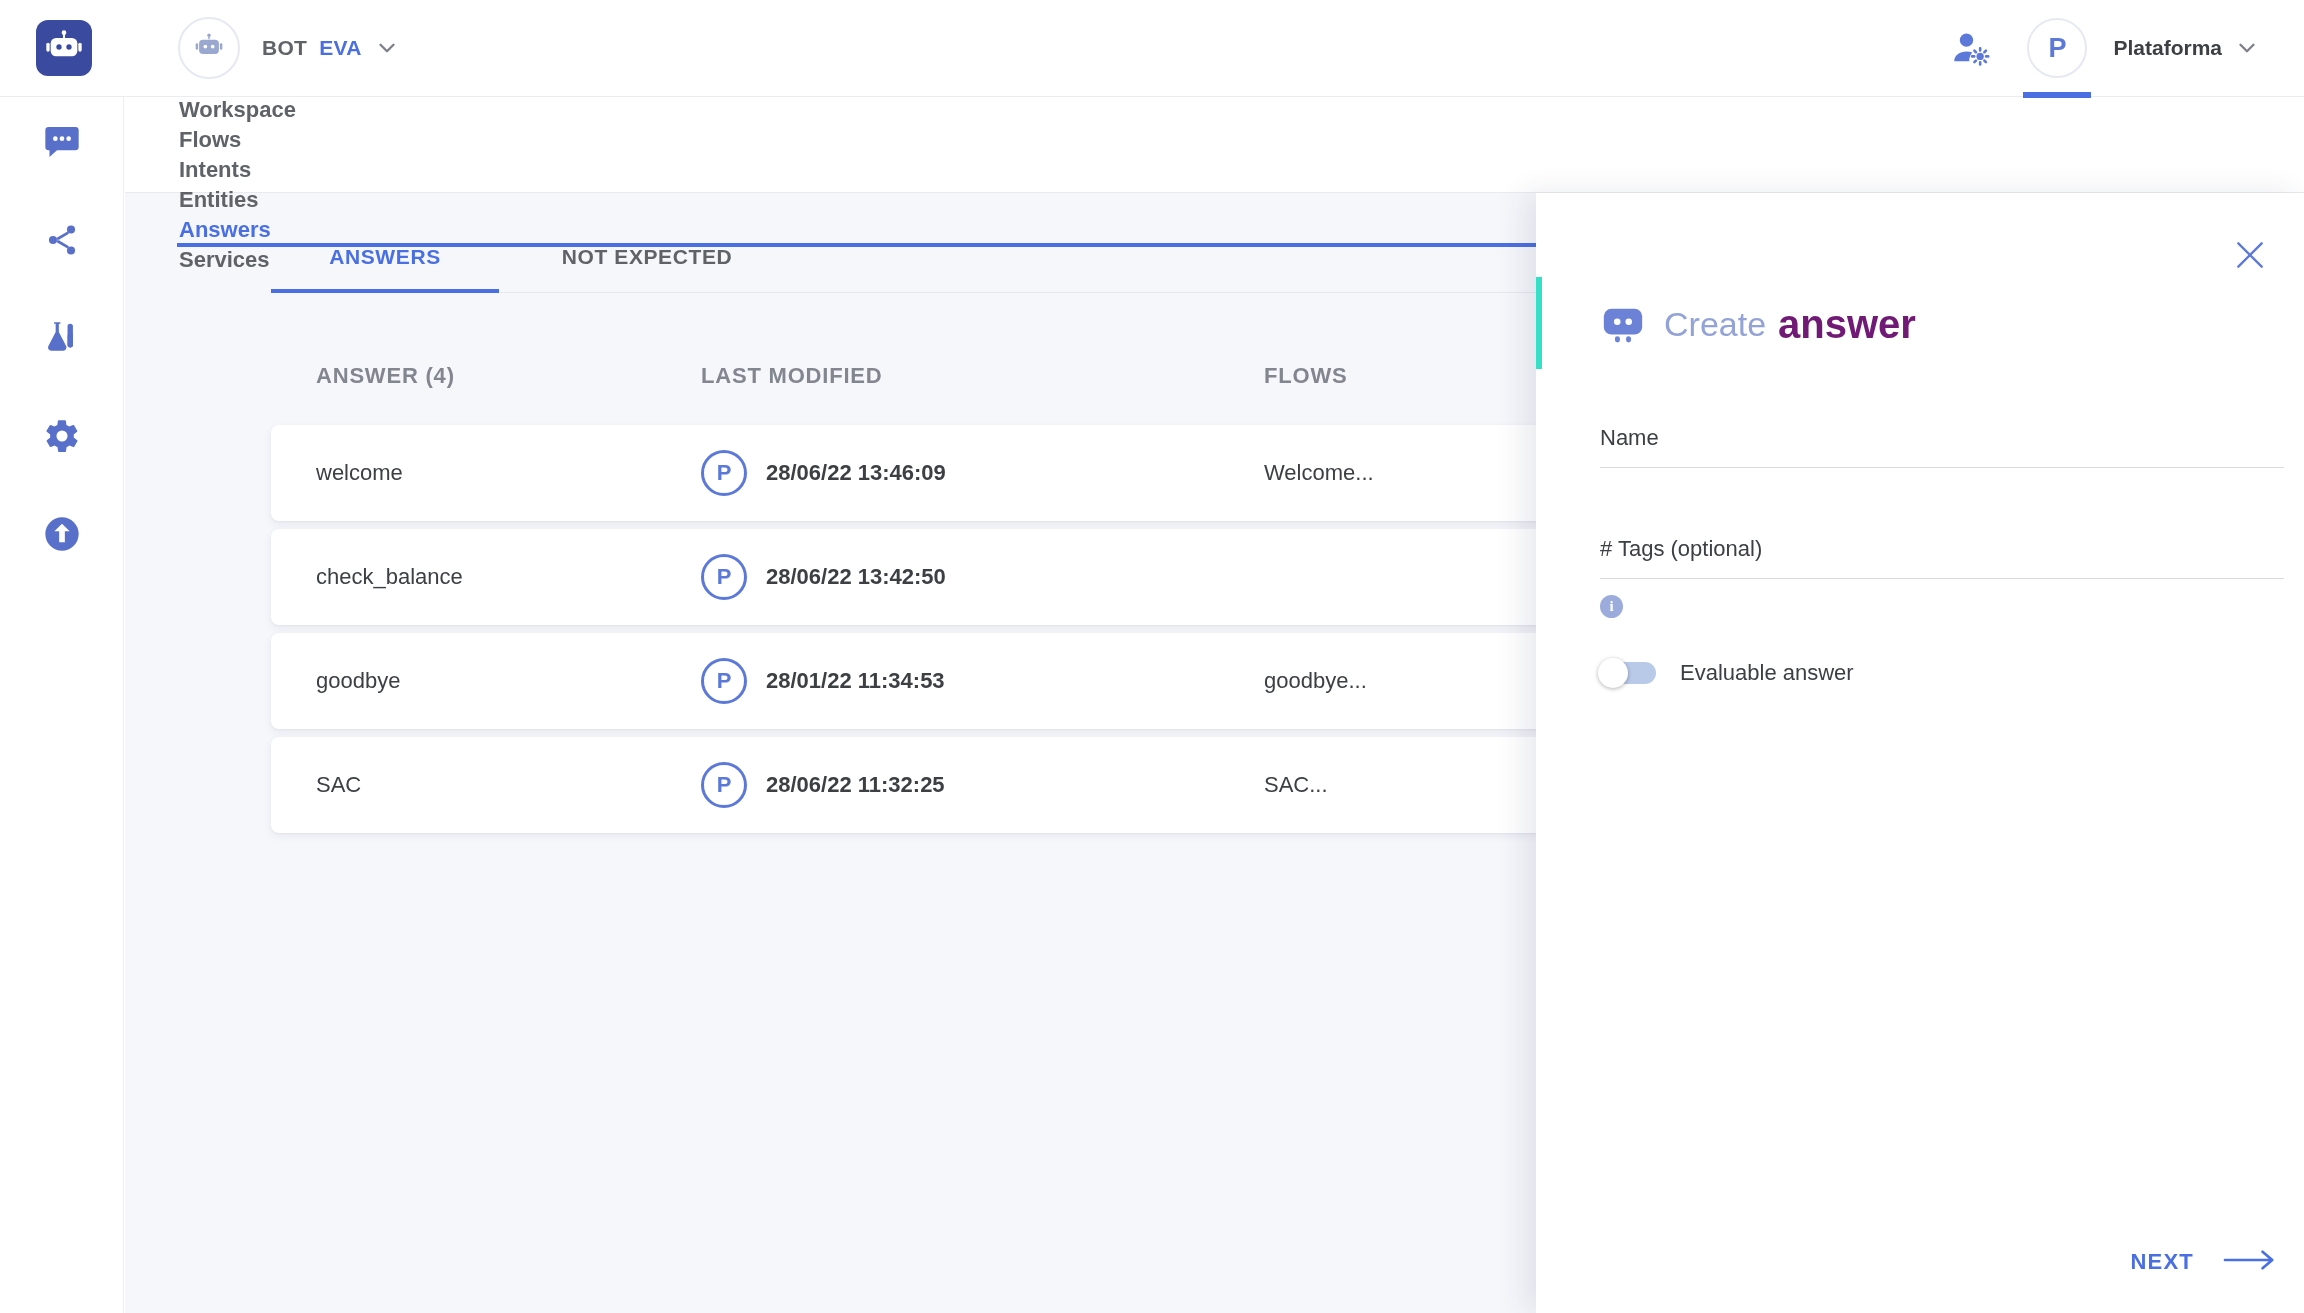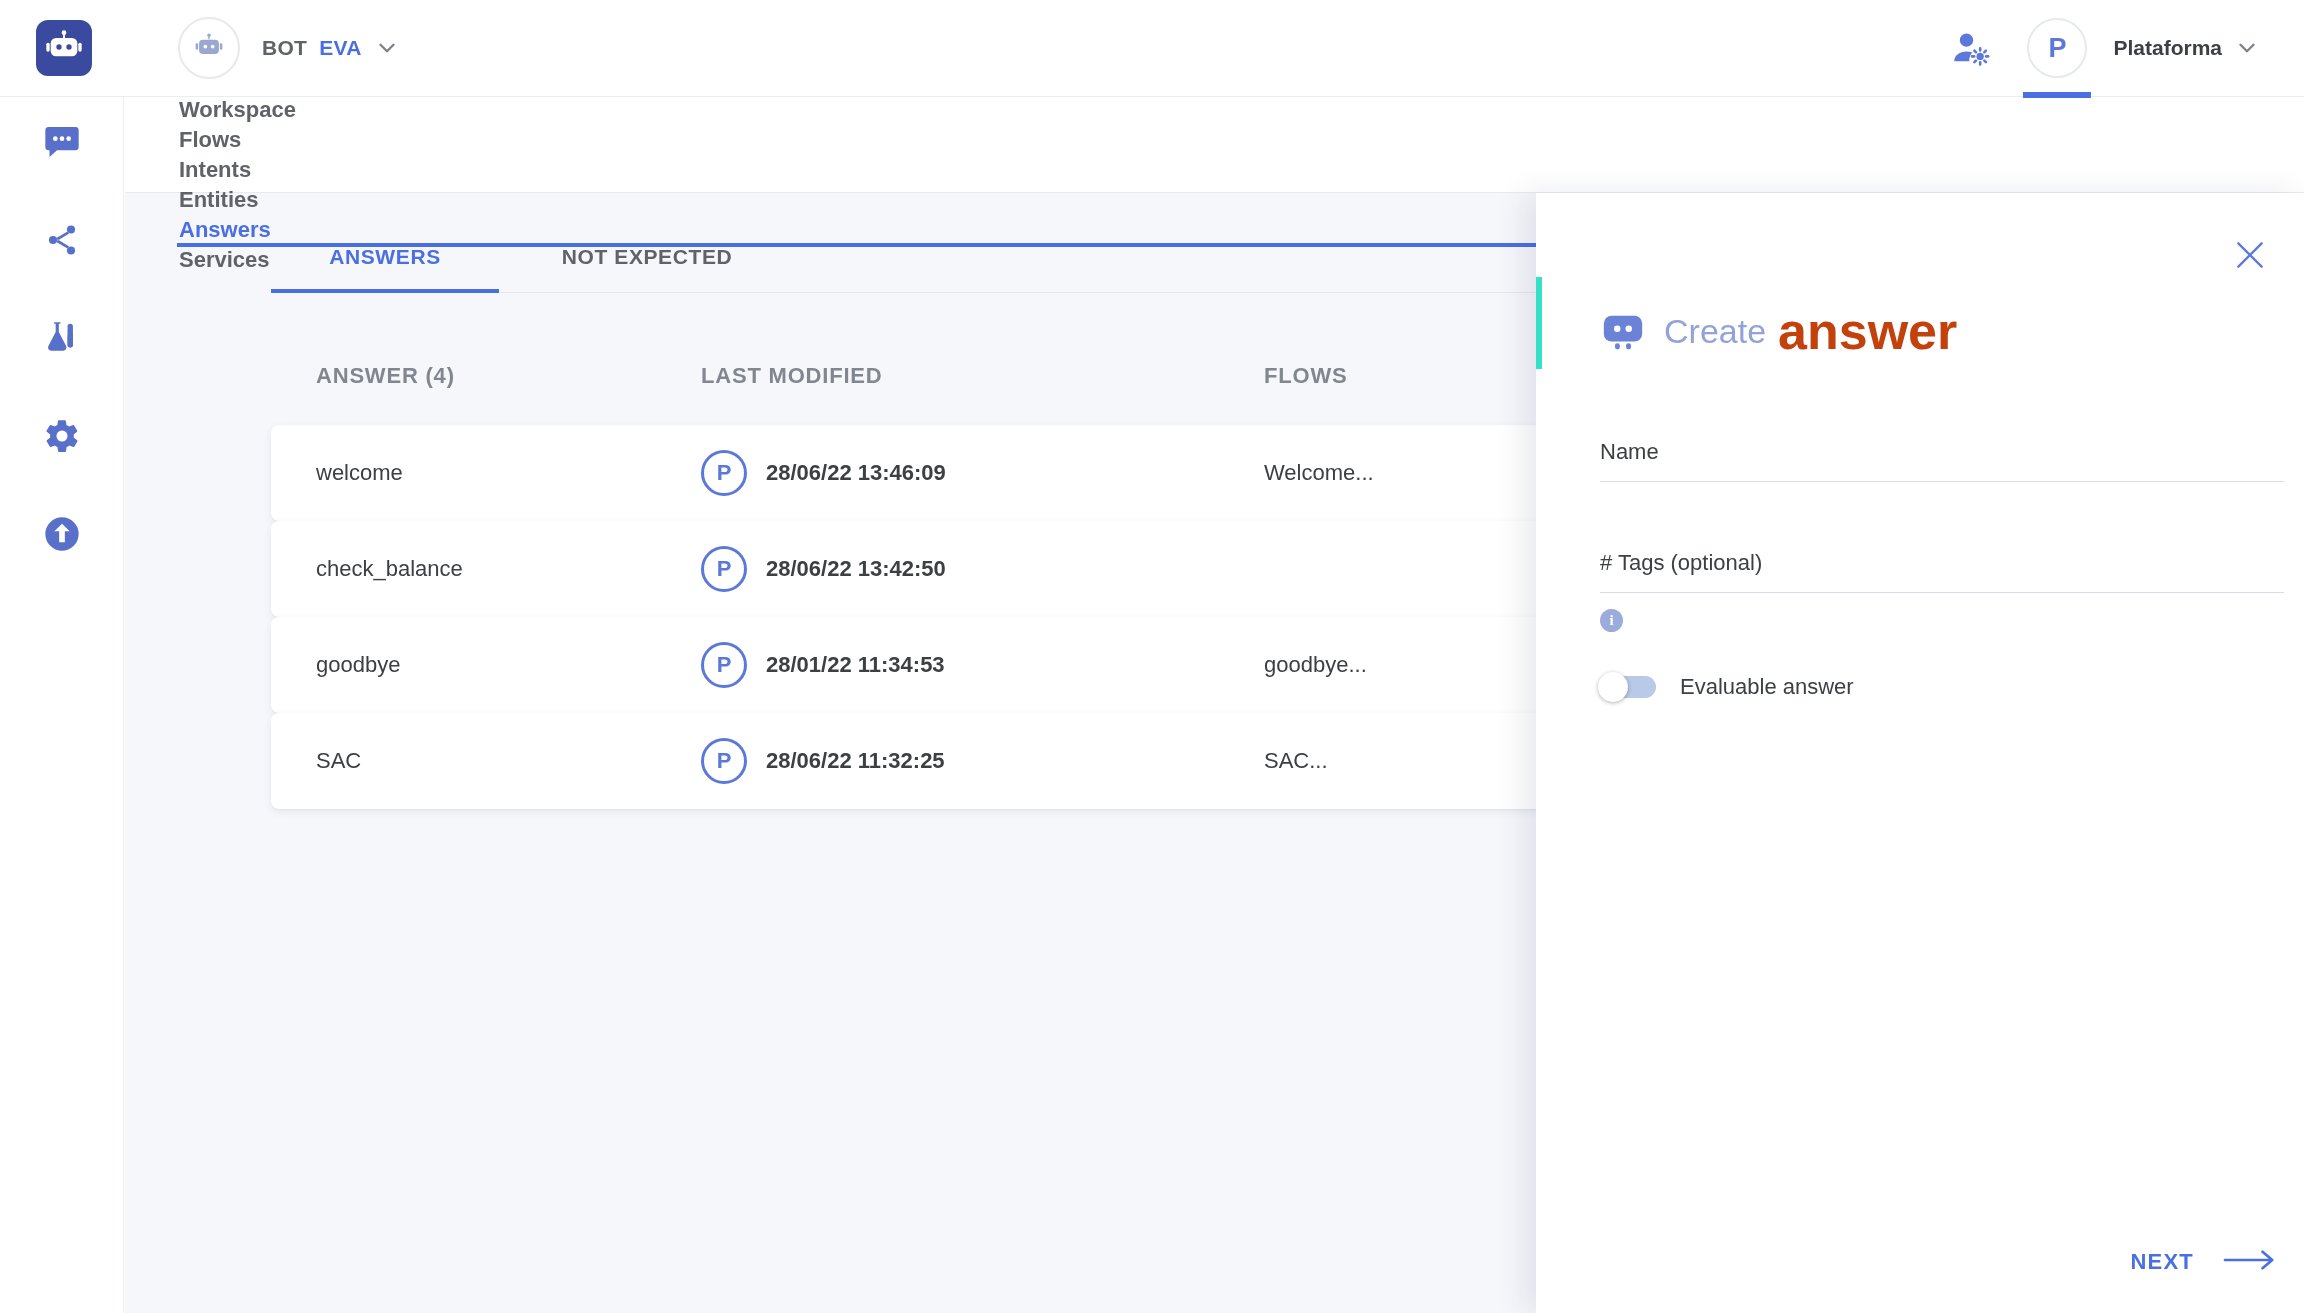--- a/index.html
+++ b/index.html
@@ -86,21 +86,21 @@
   .subtab + .subtab { margin-left:34px; }
   .subtab.active { color:#4A6FE3; border-bottom-color:#4A6FE3; }
 
   .table-head { display:flex; margin:70px 0 0 146px; font-size:22px; font-weight:bold; color:#82868f; letter-spacing:.8px; }
   .th-answer   { width:430px; padding-left:45px; }
   .th-modified { width:563px; }
   .th-flows    { flex:1; }
 
   .rows { margin:36px 0 0 146px; width:1850px; }
   .row {
-    height:96px; margin-bottom:0; background:#fff; border-radius:8px;
+    height:96px; margin-bottom:8px; background:#fff; border-radius:8px;
     box-shadow:0 3px 8px rgba(60,70,120,.08), 0 1px 2px rgba(60,70,120,.05);
     display:flex; align-items:center; cursor:pointer;
   }
   .cell-name  { width:430px; padding-left:45px; font-size:22px; color:#3c4043; }
   .badge {
     width:46px; height:46px; border-radius:50%; border:3px solid #5C79D9;
     background:#fff; color:#5C79D9; font-size:22px; font-weight:bold;
     display:flex; align-items:center; justify-content:center; flex:0 0 auto;
   }
   .cell-date  { margin-left:19px; width:498px; font-size:22px; font-weight:bold; color:#3c4043; }
@@ -110,21 +110,21 @@
   .panel {
     position:absolute; top:193px; left:1536px; right:0; bottom:0;
     background:#fff; box-shadow:-12px 0 28px rgba(40,50,90,.10); z-index:25;
   }
   .panel-accent { position:absolute; left:0; top:84px; width:6px; height:92px; background:#35E0C6; }
   .close-btn { position:absolute; top:42px; right:34px; width:40px; height:40px; cursor:pointer; }
 
   .panel-title { display:flex; align-items:center; margin:108px 0 0 64px; }
   .title-icon { margin-right:18px; display:flex; align-items:center; }
   .title-light { font-size:34px; font-weight:normal; color:#93A3D8; }
-  .title-bold  { font-size:52px; font-weight:bold; color:#c2410c; margin-left:12px; }
+  .title-bold  { font-size:40px; font-weight:bold; color:#701a75; margin-left:12px; }
 
   .fields { margin:78px 20px 0 64px; }
   .field { margin-bottom:68px; }
   .field input {
     width:100%; border:none; border-bottom:1px solid #d9dbe3; background:transparent;
     font-family:"Liberation Sans", sans-serif;
     font-size:22px; color:#202124; padding:0 0 16px 0; outline:none;
   }
   .field input::placeholder { color:#3c4043; opacity:1; }
 

